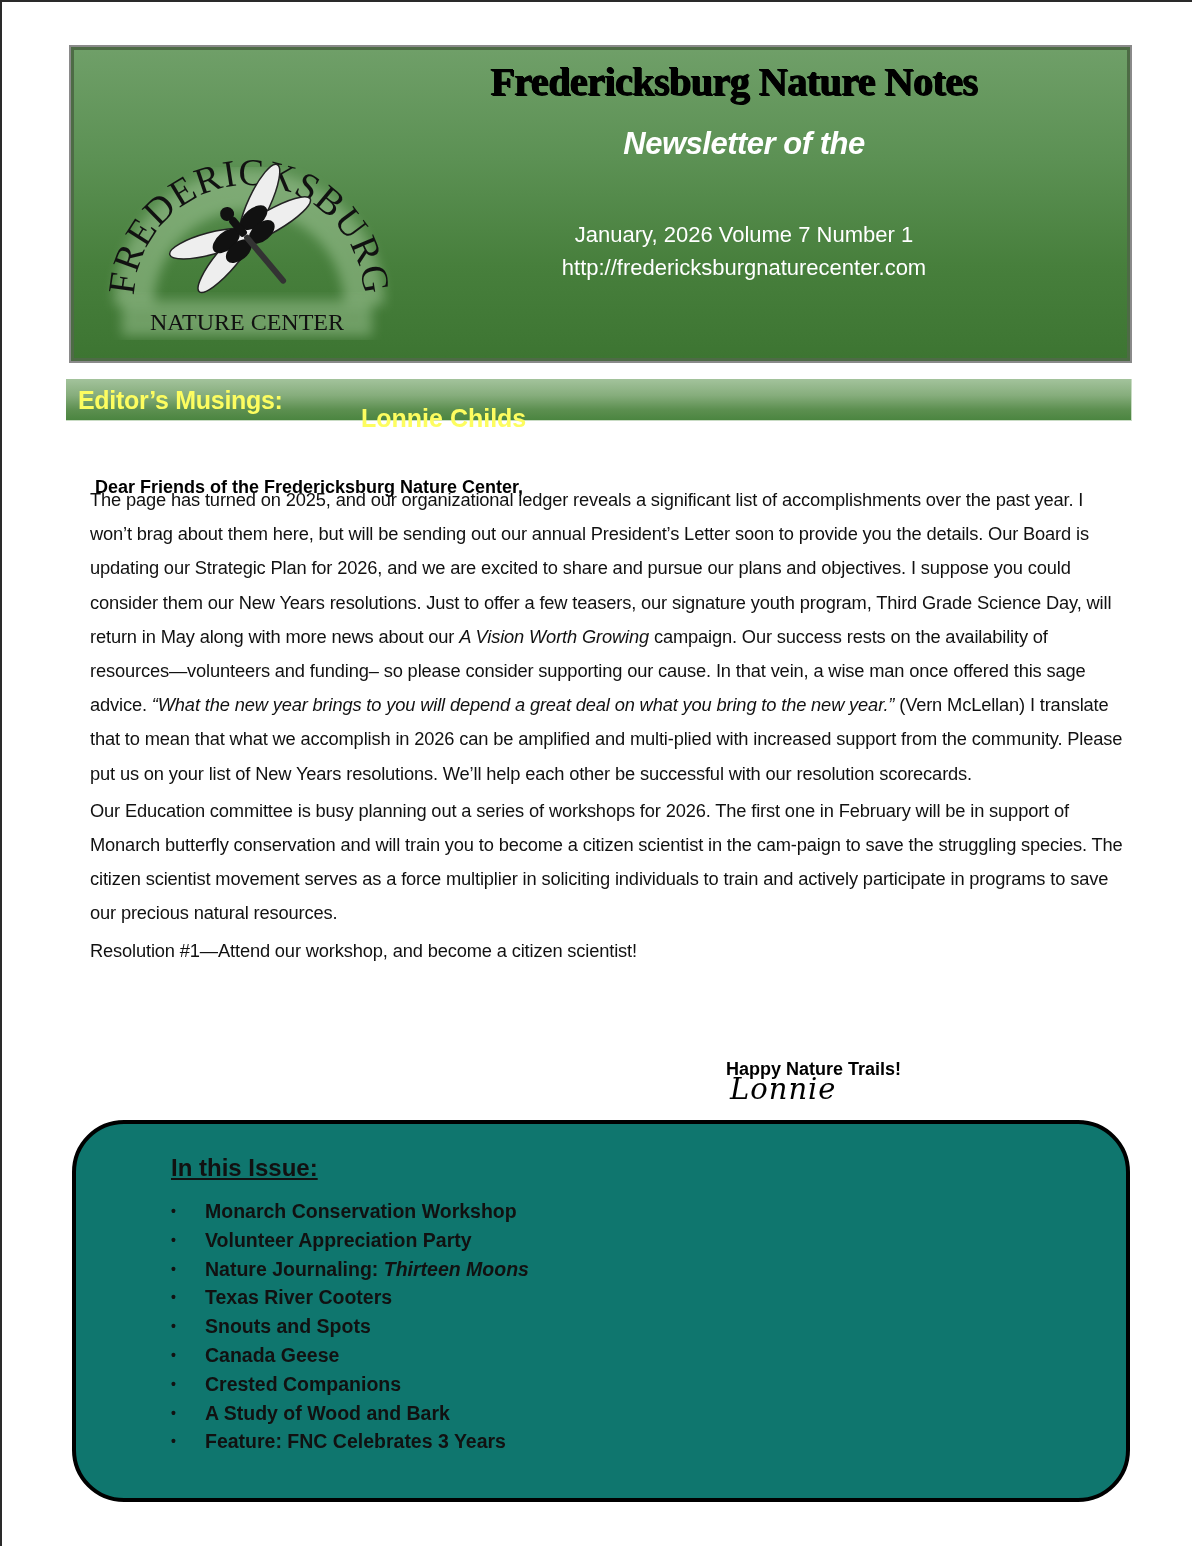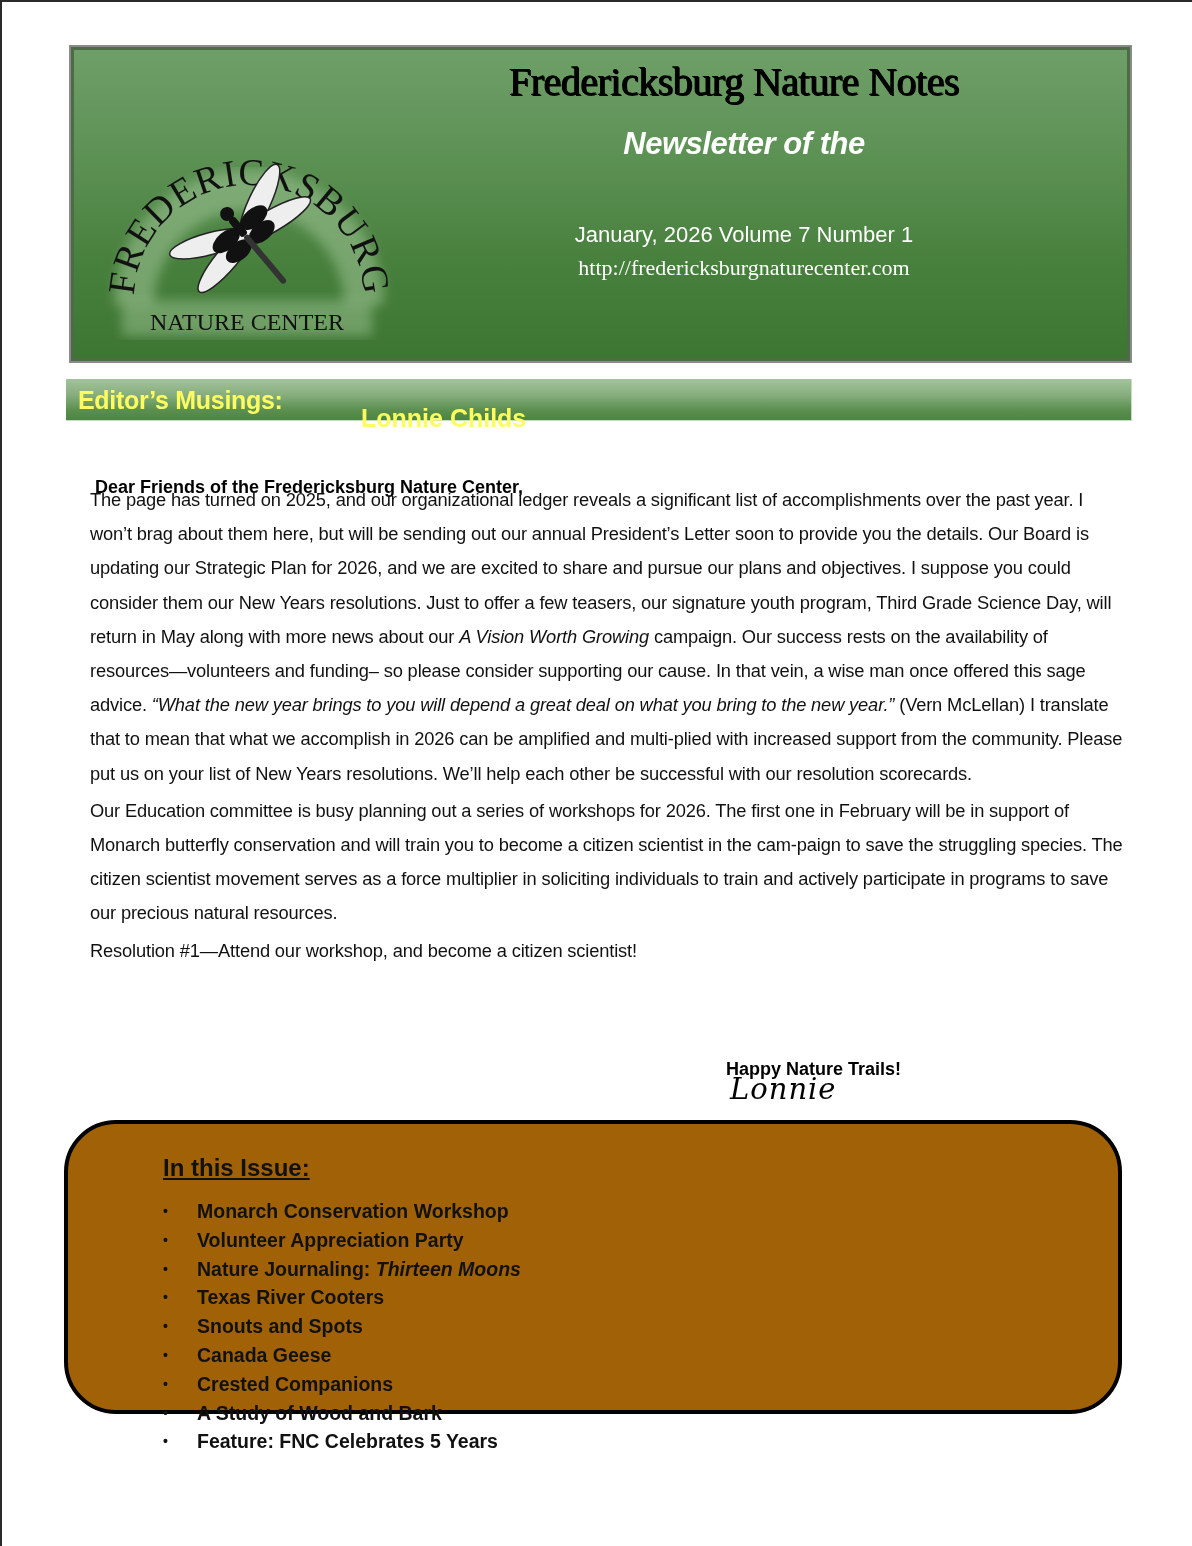--- a/index.html
+++ b/index.html
@@ -16,37 +16,37 @@
     position: absolute; left: 71px; top: 47px; width: 1059px; height: 314px;
     box-sizing: border-box;
     border: 3px solid #4d6b45;
     outline: 2px solid #8a8a8a;
     background: linear-gradient(to bottom, #6f9f68 0%, #5c9154 35%, #477f3c 70%, #3d7532 100%);
   }
   .logo { position: absolute; left: 20px; top: 50px; width: 300px; height: 240px; }
   .logo svg { width: 100%; height: 100%; }
   .mast-title {
     position: absolute; left: 300px; top: 8px; width: 720px; text-align: center;
-    font-family: "Liberation Serif", "DejaVu Serif", serif; font-weight: normal;
+    font-family: "Liberation Serif", "DejaVu Serif", serif; font-weight: bold;
     font-size: 40px; color: #000; letter-spacing: -0.5px;
     text-shadow: 1px 1px 0 #000, -0.5px 0 0 #000;
   }
   .mast-sub1, .mast-sub2 {
     position: absolute; left: 300px; width: 740px; text-align: center;
     font-style: italic; font-weight: bold; color: #ffffff; font-size: 31px;
     font-family: "Liberation Sans", sans-serif; letter-spacing: -0.5px;
   }
   .mast-sub1 { top: 76px; left: 310px; width: 720px; font-style: italic; }
   .mast-sub2 { top: 124px; left: 310px; width: 720px; }
   .mast-line {
     position: absolute; left: 310px; width: 720px; text-align: center; color: #fff;
     font-size: 22px;
   }
   .mast-date { top: 172px; }
-  .mast-url { top: 205px; font-family: Liberation Serif, serif; }
+  .mast-url { top: 205px; }
   .mast-fb { top: 248px; }
 
   
   .section-bar {
     position: absolute; left: 66px; top: 379px; width: 1065px; height: 41px;
     background: linear-gradient(to bottom, #a3c39c 0%, #86ad7c 40%, #5c8f50 75%, #4b8540 100%);
     border-right: 1px solid #c9dcc4; border-bottom: 1px solid #c9dcc4;
   }
   .section-title {
     position: absolute; left: 12px; top: 7px; font-size: 25px; font-weight: bold;
@@ -67,23 +67,23 @@
   .signoff {
     position: absolute; left: 726px; top: 1043px; font-size: 18px; font-weight: bold; color: #000; margin-top: 16px;
   }
   .signature {
     position: absolute; left: 730px; top: 1072px; font-size: 29px; font-style: italic;
     font-family: "DejaVu Serif", serif; color: #000; letter-spacing: 1px;
   }
 
   
   .issue-box {
-    position: absolute; left: 64px; top: 1120px; width: 1058px; height: 294px;
+    position: absolute; left: 72px; top: 1120px; width: 1058px; height: 382px;
     box-sizing: border-box; border: 4px solid #000; border-radius: 52px;
-    background: #a16207;
+    background: #0f766e;
   }
   .issue-heading {
     position: absolute; left: 95px; top: 30px; font-size: 24px; font-weight: bold;
     text-decoration: underline; color: #111;
   }
   .issue-list { position: absolute; left: 95px; top: 73px; margin: 0; padding: 0; list-style: none; }
   .issue-list li {
     position: relative; padding-left: 34px; font-size: 19.5px; font-weight: bold;
     height: 28.8px; line-height: 28.8px; color: #111; white-space: nowrap;
   }
@@ -158,15 +158,15 @@
   <div class="issue-heading">In this Issue:</div>
   <ul class="issue-list">
     <li><span class="bullet">•</span><span>Monarch Conservation Workshop</span></li>
     <li><span class="bullet">•</span><span>Volunteer Appreciation Party</span></li>
     <li><span class="bullet">•</span><span>Nature Journaling: </span><em>Thirteen Moons</em></li>
     <li><span class="bullet">•</span><span>Texas River Cooters</span></li>
     <li><span class="bullet">•</span><span>Snouts and Spots</span></li>
     <li><span class="bullet">•</span><span>Canada Geese</span></li>
     <li><span class="bullet">•</span><span>Crested Companions</span></li>
     <li><span class="bullet">•</span><span>A Study of Wood and Bark</span></li>
-    <li><span class="bullet">•</span><span>Feature: FNC Celebrates 5 Years</span></li>
+    <li><span class="bullet">•</span><span>Feature: FNC Celebrates 3 Years</span></li>
   </ul>
 </div>
 
 </body></html>

